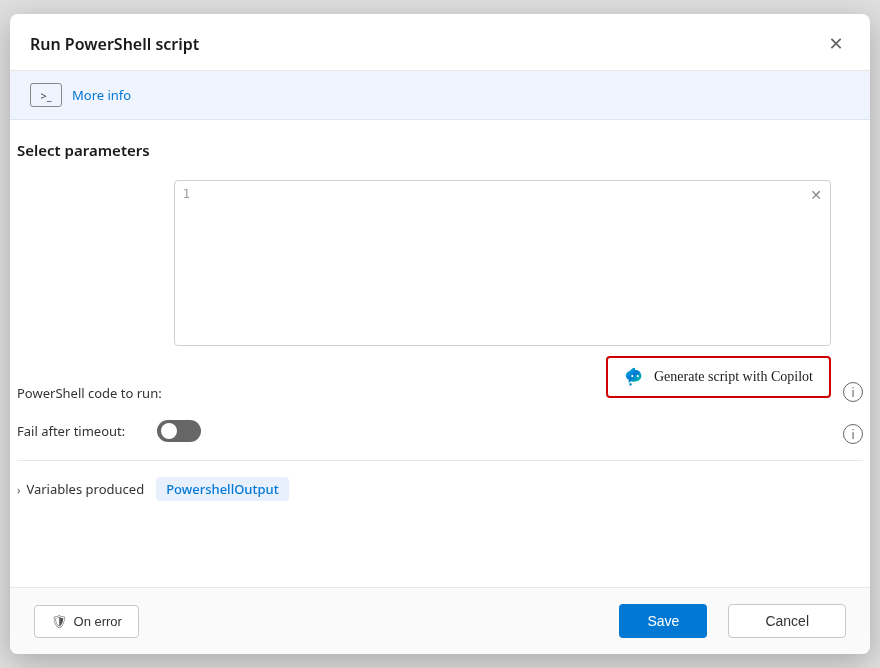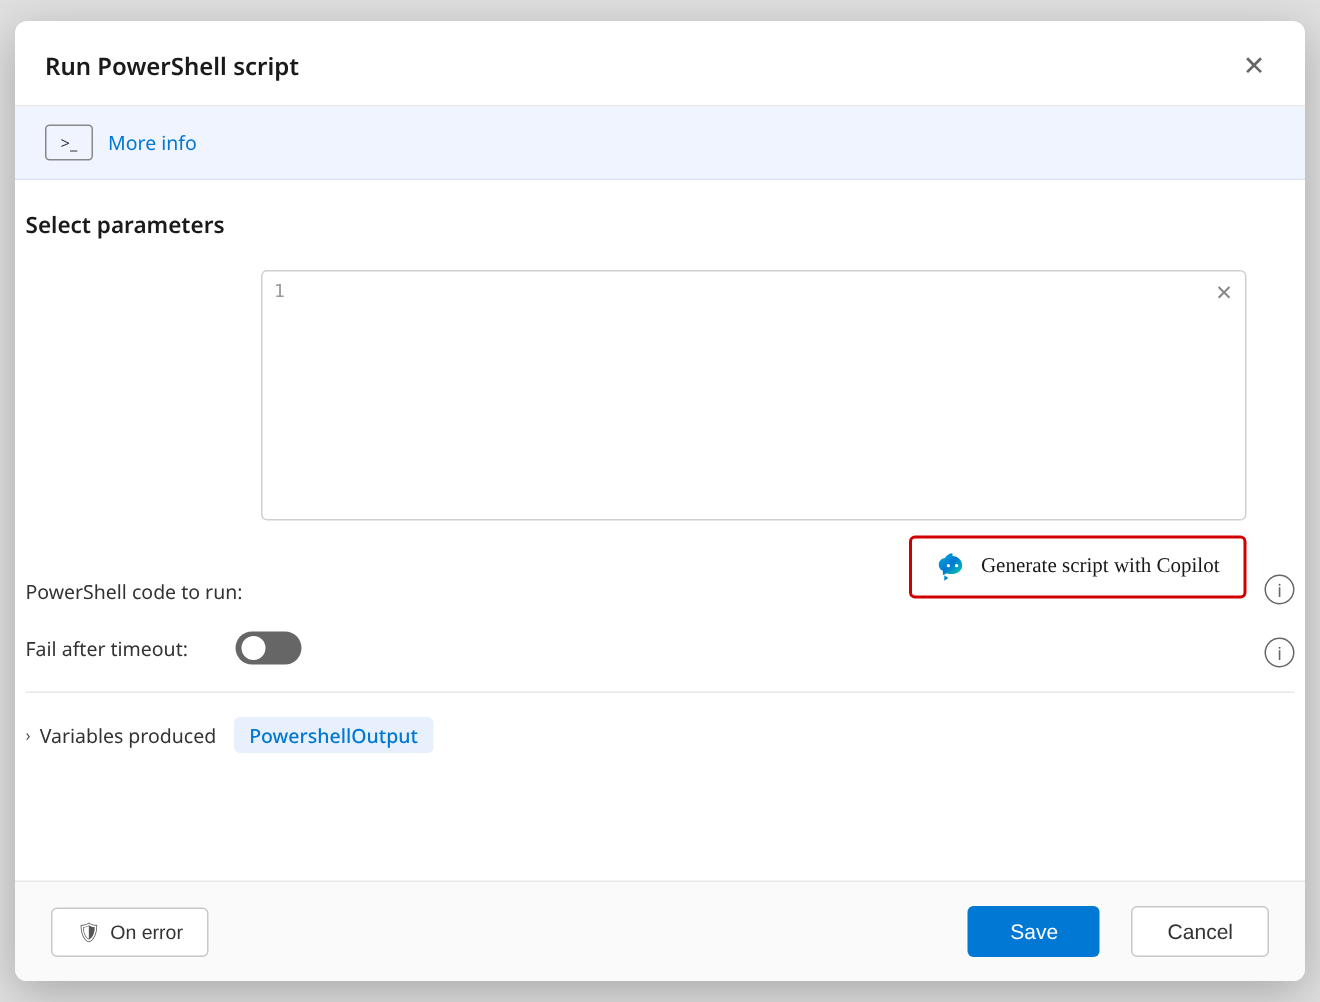--- a/index.html
+++ b/index.html
@@ -266,21 +266,21 @@
       padding: 8px 28px;
       background: #0078d4;
       color: #fff;
       border: none;
       border-radius: 4px;
       cursor: pointer;
       font-size: 14px;
       font-weight: 500;
     }
     .btn-cancel {
-      padding: 8px 23px;
+      padding: 8px 36px;
       background: #fff;
       color: #333;
       border: 1px solid #c8c8c8;
       border-radius: 4px;
       cursor: pointer;
       font-size: 14px;
     }
   </style>
 </head>
 <body>

